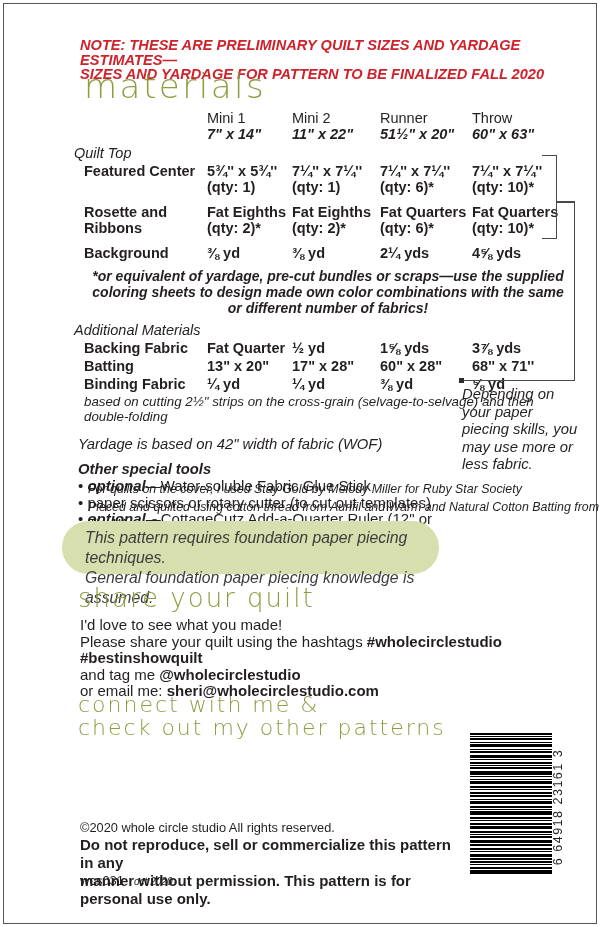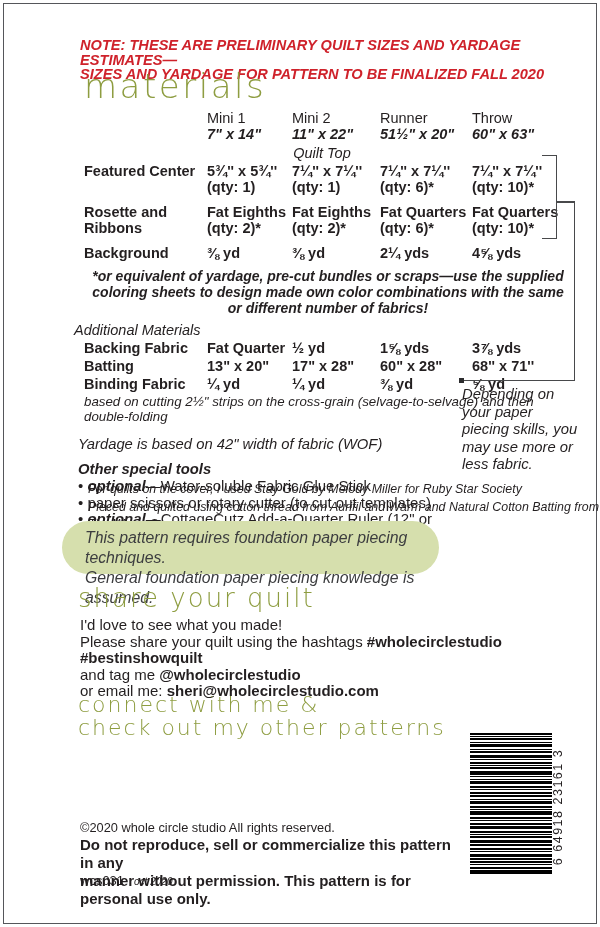--- a/index.html
+++ b/index.html
@@ -26,21 +26,21 @@
   .h-share     { position:absolute; left:78px; top:583px; font-size:26px; letter-spacing:2px; }
   .h-connect   { position:absolute; left:78px; top:693px; font-size:22px; line-height:23px; letter-spacing:2px; }
 
   
   .mat { position:absolute; left:70px; top:110px; width:500px; font-size:14.5px; }
   .grid { display:grid; grid-template-columns:137px 85px 88px 92px 88px; }
   .cell.label { padding-left:14px; font-weight:bold; }
   .colname { font-weight:normal; }
   .colsize { font-style:italic; font-weight:600; }
   .val { font-weight:bold; }
-  .sec-label { font-style:italic; margin:3px 0 -1px 4px;text-align:center; }
+  .sec-label { font-style:italic; margin:3px 0 -1px 4px; }
   .row { margin-top:3px; }
   .row.gap { margin-top:9px; }
   .ast-note {
     margin:7px 0 0 22px; width:472px; text-align:center;
     font-weight:bold; font-style:italic; font-size:14px; line-height:16px;
   }
   .add-label { font-style:italic; margin:6px 0 1px 4px; }
   .addrow { line-height:18px; }
   .bind-note { font-style:italic; font-size:13.3px; margin:1px 0 0 14px; }
   .yardage { font-style:italic; margin:12px 0 0 8px; font-size:14.8px; }

